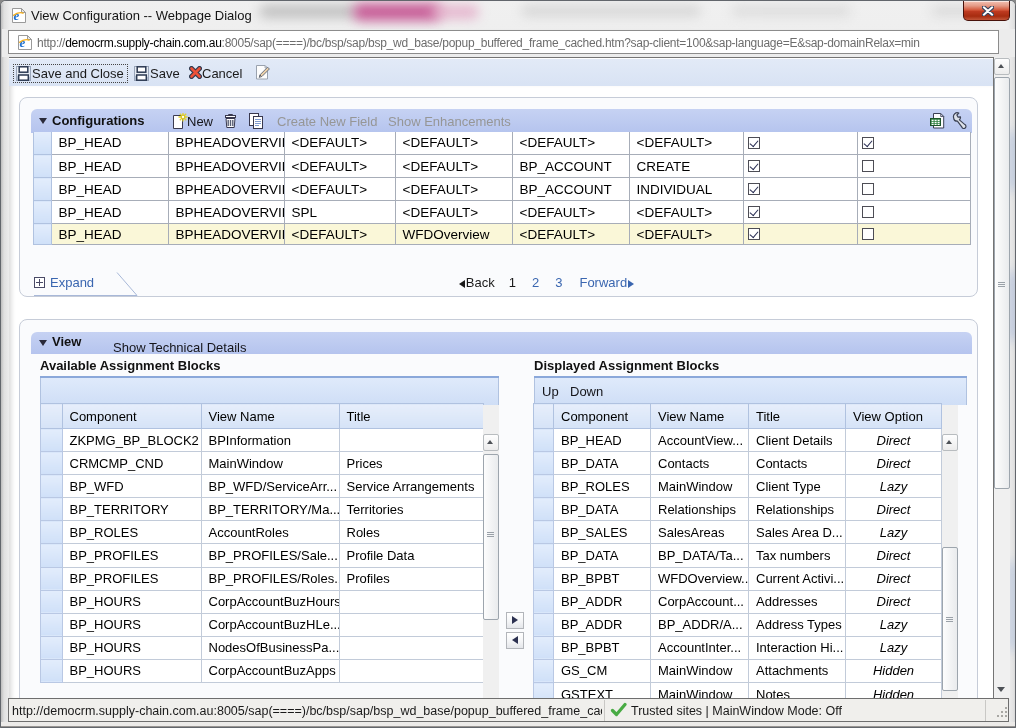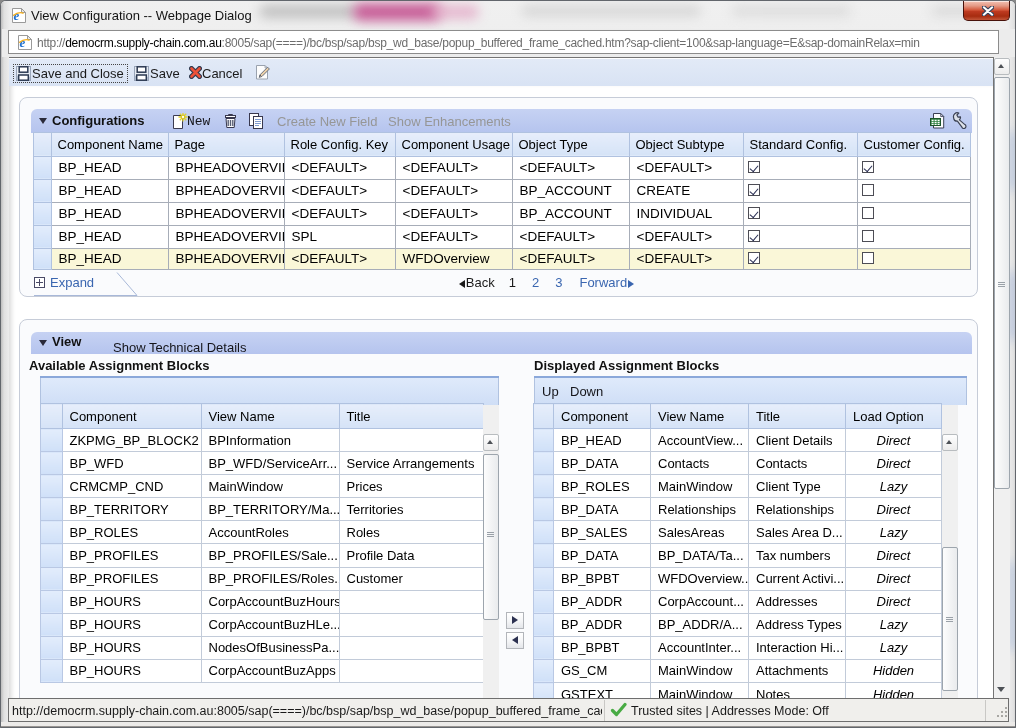--- a/index.html
+++ b/index.html
@@ -149,21 +149,21 @@
         <div class="tri" style="left:8px;"></div>
         <div class="ptitle" style="left:21px;">Configurations</div>
 
         <svg class="abs" style="left:141px;top:4px" width="16" height="17" viewBox="0 0 16 17">
           <path d="M1.5 2.5 h9 v13 h-9 z" fill="#fff" stroke="#3c3c50"></path>
           <g stroke="#e3d22a" stroke-width="1.3">
               <path d="M11 -0.5 v9 M6.5 4 h9 M7.8 0.8 l6.4 6.4 M14.2 0.8 l-6.4 6.4"></path>
             </g>
           <circle cx="11" cy="4" r="1.8" fill="#fffef2" stroke="#d8c626" stroke-width="1.3"></circle>
         </svg>
-        <div class="ptxt" style="left:156px;font-family:Liberation Mono, monospace;">New</div>
+        <div class="ptxt" style="left:156px;">New</div>
 
         <svg class="abs" style="left:192px;top:4px" width="15" height="16" viewBox="0 0 15 16">
           <path d="M5.5 1.5 h4 v1 h-4 z" fill="#fff" stroke="#38384e"></path>
           <rect x="2.5" y="2.5" width="10" height="2" fill="#fff" stroke="#38384e"></rect>
           <path d="M3 5.5 h9 l-0.8 9 h-7.4 z" fill="#fff" stroke="#38384e"></path>
           <path d="M5.2 7 v6 M7.5 7 v6 M9.8 7 v6" stroke="#585f75" stroke-width="1.4"></path>
         </svg>
 
         <svg class="abs" style="left:217px;top:3px" width="16" height="18" viewBox="0 0 16 18">
           <rect x="1.5" y="1.5" width="9" height="12" fill="#fff" stroke="#38384e"></rect>
@@ -193,31 +193,20 @@
               <col style="width:117px">
               <col style="width:116px">
               <col style="width:111px">
               <col style="width:117px">
               <col style="width:117px">
               <col style="width:114px">
               <col style="width:114px">
               <col style="width:113px">
             </colgroup>
           <tbody>
-              <tr class="hr">
-                <td class="sel"></td>
-                <td>Component Name</td>
-                <td>Page</td>
-                <td>Role Config. Key</td>
-                <td>Component Usage</td>
-                <td>Object Type</td>
-                <td>Object Subtype</td>
-                <td>Standard Config.</td>
-                <td>Customer Config.</td>
-              </tr>
           <tr>
                 <td class="sel"></td>
                 <td>BP_HEAD</td>
                 <td>BPHEADOVERVIEW</td>
                 <td>&lt;DEFAULT&gt;</td>
                 <td>&lt;DEFAULT&gt;</td>
                 <td>&lt;DEFAULT&gt;</td>
                 <td>&lt;DEFAULT&gt;</td>
                 <td><span class="cb c"></span></td>
                 <td><span class="cb c"></span></td>
@@ -282,21 +271,21 @@
         <span class="tri-l" style="position:relative;display:inline-block;top:0.5px;margin-right:1px;"></span><span>Back</span><span style="width:14px;display:inline-block;"></span><span>1</span><span style="width:16px;display:inline-block;"></span><a style="color:#3a66b0;text-decoration:none;">2</a><span style="width:16px;display:inline-block;"></span><a style="color:#3a66b0;text-decoration:none;">3</a><span style="width:17px;display:inline-block;"></span><a style="color:#3a66b0;text-decoration:none;">Forward</a><span class="tri-r" style="position:relative;display:inline-block;top:0.5px;margin-left:1px;border-left-color:#3a66b0;"></span>
       </div>
 
       <div class="panel" style="left:10px;top:232.5px;width:959px;height:400px;"></div>
       <div class="pbar" style="left:22px;top:245.5px;width:941px;height:22px;">
         <div class="tri" style="left:8px;top:8px;"></div>
         <div class="ptitle" style="left:21px;top:2px;">View</div>
         <div class="ptxt" style="left:82px;top:8px;">Show Technical Details</div>
       </div>
 
-      <div class="btitle" style="left:20px;top:272px;">Available Assignment Blocks</div>
+      <div class="btitle" style="left:31px;top:272px;">Available Assignment Blocks</div>
       <div class="blockline" style="left:31px;top:290px;width:459px;"></div>
       <div class="trow" style="left:31px;top:292px;width:459px;"></div>
       <div class="abs" style="left:30.5px;top:317px;">
         <table class="t t2" style="width:443px;">
           <colgroup>
               <col style="width:22px">
               <col style="width:139px">
               <col style="width:138px">
               <col style="width:144px">
             </colgroup>
@@ -308,53 +297,53 @@
                 <td>Title</td>
               </tr>
           <tr>
                 <td class="sel"></td>
                 <td>ZKPMG_BP_BLOCK2</td>
                 <td>BPInformation</td>
                 <td></td>
               </tr>
           <tr>
                 <td class="sel"></td>
+                <td>CRMCMP_CND</td>
+                <td>MainWindow</td>
+                <td>Prices</td>
+              </tr>
+          <tr>
+                <td class="sel"></td>
                 <td>BP_WFD</td>
                 <td>BP_WFD/ServiceArr...</td>
                 <td>Service Arrangements</td>
               </tr>
           <tr>
                 <td class="sel"></td>
-                <td>CRMCMP_CND</td>
-                <td>MainWindow</td>
-                <td>Prices</td>
-              </tr>
-          <tr>
-                <td class="sel"></td>
                 <td>BP_TERRITORY</td>
                 <td>BP_TERRITORY/Ma...</td>
                 <td>Territories</td>
               </tr>
           <tr>
                 <td class="sel"></td>
                 <td>BP_ROLES</td>
                 <td>AccountRoles</td>
                 <td>Roles</td>
               </tr>
           <tr>
                 <td class="sel"></td>
                 <td>BP_PROFILES</td>
                 <td>BP_PROFILES/Sale...</td>
                 <td>Profile Data</td>
               </tr>
           <tr>
                 <td class="sel"></td>
                 <td>BP_PROFILES</td>
                 <td>BP_PROFILES/Roles...</td>
-                <td>Customer</td>
+                <td>Profiles</td>
               </tr>
           <tr>
                 <td class="sel"></td>
                 <td>BP_HOURS</td>
                 <td>CorpAccountBuzHours</td>
                 <td></td>
               </tr>
           <tr>
                 <td class="sel"></td>
                 <td>BP_HOURS</td>
@@ -402,21 +391,21 @@
               <col style="width:98px">
               <col style="width:97px">
               <col style="width:96px">
             </colgroup>
           <tbody>
               <tr class="hr">
                 <td class="sel"></td>
                 <td>Component</td>
                 <td>View Name</td>
                 <td>Title</td>
-                <td>Load Option</td>
+                <td>View Option</td>
               </tr>
           <tr>
                 <td class="sel"></td>
                 <td>BP_HEAD</td>
                 <td>AccountView...</td>
                 <td>Client Details</td>
                 <td class="ct">Direct</td>
               </tr>
           <tr>
                 <td class="sel"></td>
@@ -514,21 +503,21 @@
     <div class="grip" style="top:224px;"></div>
     <div class="tri-d" style="left:3px;top:629px;border-left-width:4.5px;border-right-width:4.5px;border-top-width:5.5px;"></div>
   </div>
 
   <div class="statusbar">
     <div class="abs" style="left:3px;top:5px;width:590px;overflow:hidden;white-space:nowrap;">http://democrm.supply-chain.com.au:8005/sap(====)/bc/bsp/sap/bsp_wd_base/popup_buffered_frame_cached</div>
     <div class="abs" style="left:595px;top:1px;width:1px;height:21px;background:#c9c8c5;"></div>
     <svg class="abs" style="left:601px;top:3px" width="17" height="16" viewBox="0 0 17 16">
       <path d="M2.5 8.5 L6.5 12.5 L15 2.5" fill="none" stroke="#48ab44" stroke-width="3.2" stroke-linecap="round" stroke-linejoin="round"></path>
     </svg>
-    <div class="abs" style="left:622px;top:5px;">Trusted sites | Addresses Mode: Off</div>
+    <div class="abs" style="left:622px;top:5px;">Trusted sites | MainWindow Mode: Off</div>
     <div class="abs" style="left:976px;top:1px;width:1px;height:21px;background:#c9c8c5;"></div>
     <div class="abs" style="left:988px;top:8px;width:12px;height:12px;">
       <div class="abs" style="left:8px;top:0px;width:2px;height:2px;background:#a8a7a3;"></div>
       <div class="abs" style="left:8px;top:4px;width:2px;height:2px;background:#a8a7a3;"></div>
       <div class="abs" style="left:4px;top:4px;width:2px;height:2px;background:#a8a7a3;"></div>
       <div class="abs" style="left:8px;top:8px;width:2px;height:2px;background:#a8a7a3;"></div>
       <div class="abs" style="left:4px;top:8px;width:2px;height:2px;background:#a8a7a3;"></div>
       <div class="abs" style="left:0px;top:8px;width:2px;height:2px;background:#a8a7a3;"></div>
     </div>
   </div>

